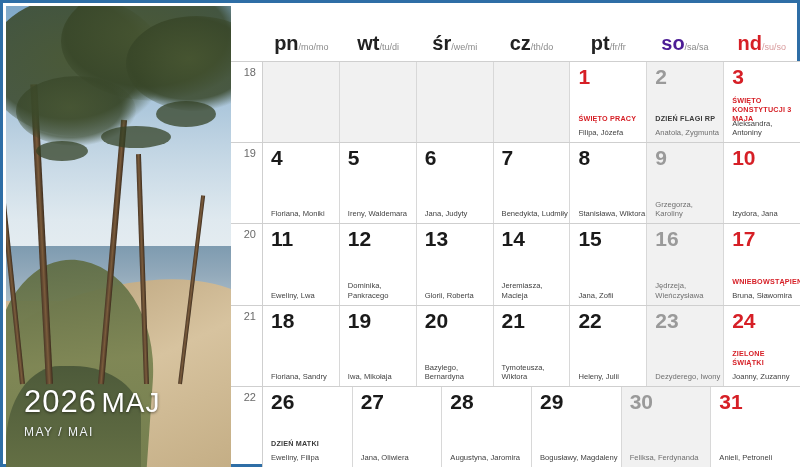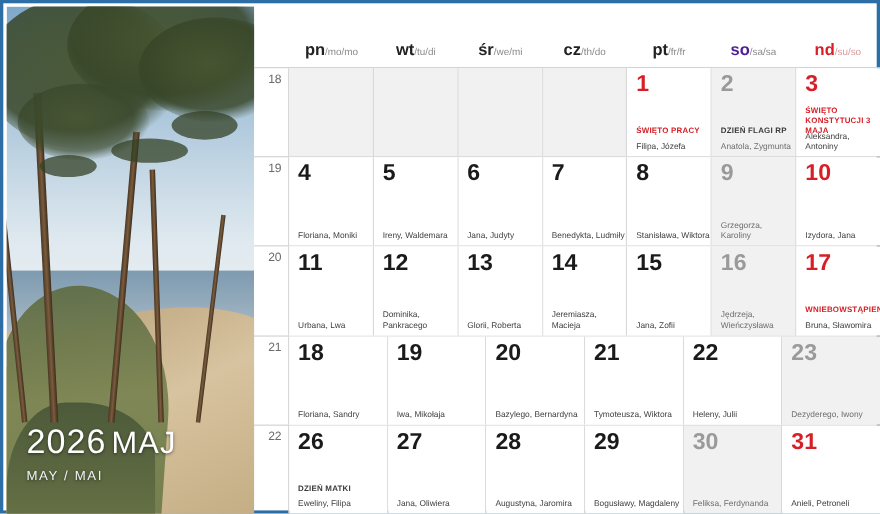--- a/index.html
+++ b/index.html
@@ -98,21 +98,21 @@
   }
   .wkcol{
     width:32px;flex:0 0 32px;
   }
   .hcell{
     flex:1 1 0;
     text-align:center;
     padding-bottom:2px;
   }
   .hcell .pl{
-    font-size:15px;font-weight:bold;color:#222;
+    font-size:20px;font-weight:bold;color:#222;
   }
   .hcell .intl{
     font-size:9px;color:#8a8a8a;font-weight:normal;
   }
   .hcell.sat .pl{color:#4c1d95;}
   .hcell.sun .pl{color:#d61f26;text-align:center;}
   .hcell.sun .intl{color:#d89a9c;}
   .rows{flex:1 1 auto;display:flex;flex-direction:column;}
   .row{
     flex:1 1 0;
@@ -279,21 +279,21 @@
         <div class="day sun">
           <div class="num">10</div>
           <div class="names">Izydora, Jana</div>
         </div>
       </div>
 
       <div class="row">
         <div class="wk">20</div>
         <div class="day">
           <div class="num">11</div>
-          <div class="names">Urbana, Lwa</div>
+          <div class="names">Eweliny, Lwa</div>
         </div>
         <div class="day">
           <div class="num">12</div>
           <div class="names">Dominika, Pankracego</div>
         </div>
         <div class="day">
           <div class="num">13</div>
           <div class="names">Glorii, Roberta</div>
         </div>
         <div class="day">
@@ -334,20 +334,25 @@
           <div class="names">Tymoteusza, Wiktora</div>
         </div>
         <div class="day">
           <div class="num">22</div>
           <div class="names">Heleny, Julii</div>
         </div>
         <div class="day sat shade">
           <div class="num">23</div>
           <div class="names">Dezyderego, Iwony</div>
         </div>
+        <div class="day sun">
+          <div class="num">24</div>
+          <div class="holi">ZIELONE ŚWIĄTKI</div>
+          <div class="names">Joanny, Zuzanny</div>
+        </div>
       </div>
 
       <div class="row">
         <div class="wk">22</div>
         <div class="day">
           <div class="num">26</div>
           <div class="holi dark">DZIEŃ MATKI</div>
           <div class="names">Eweliny, Filipa</div>
         </div>
         <div class="day">

